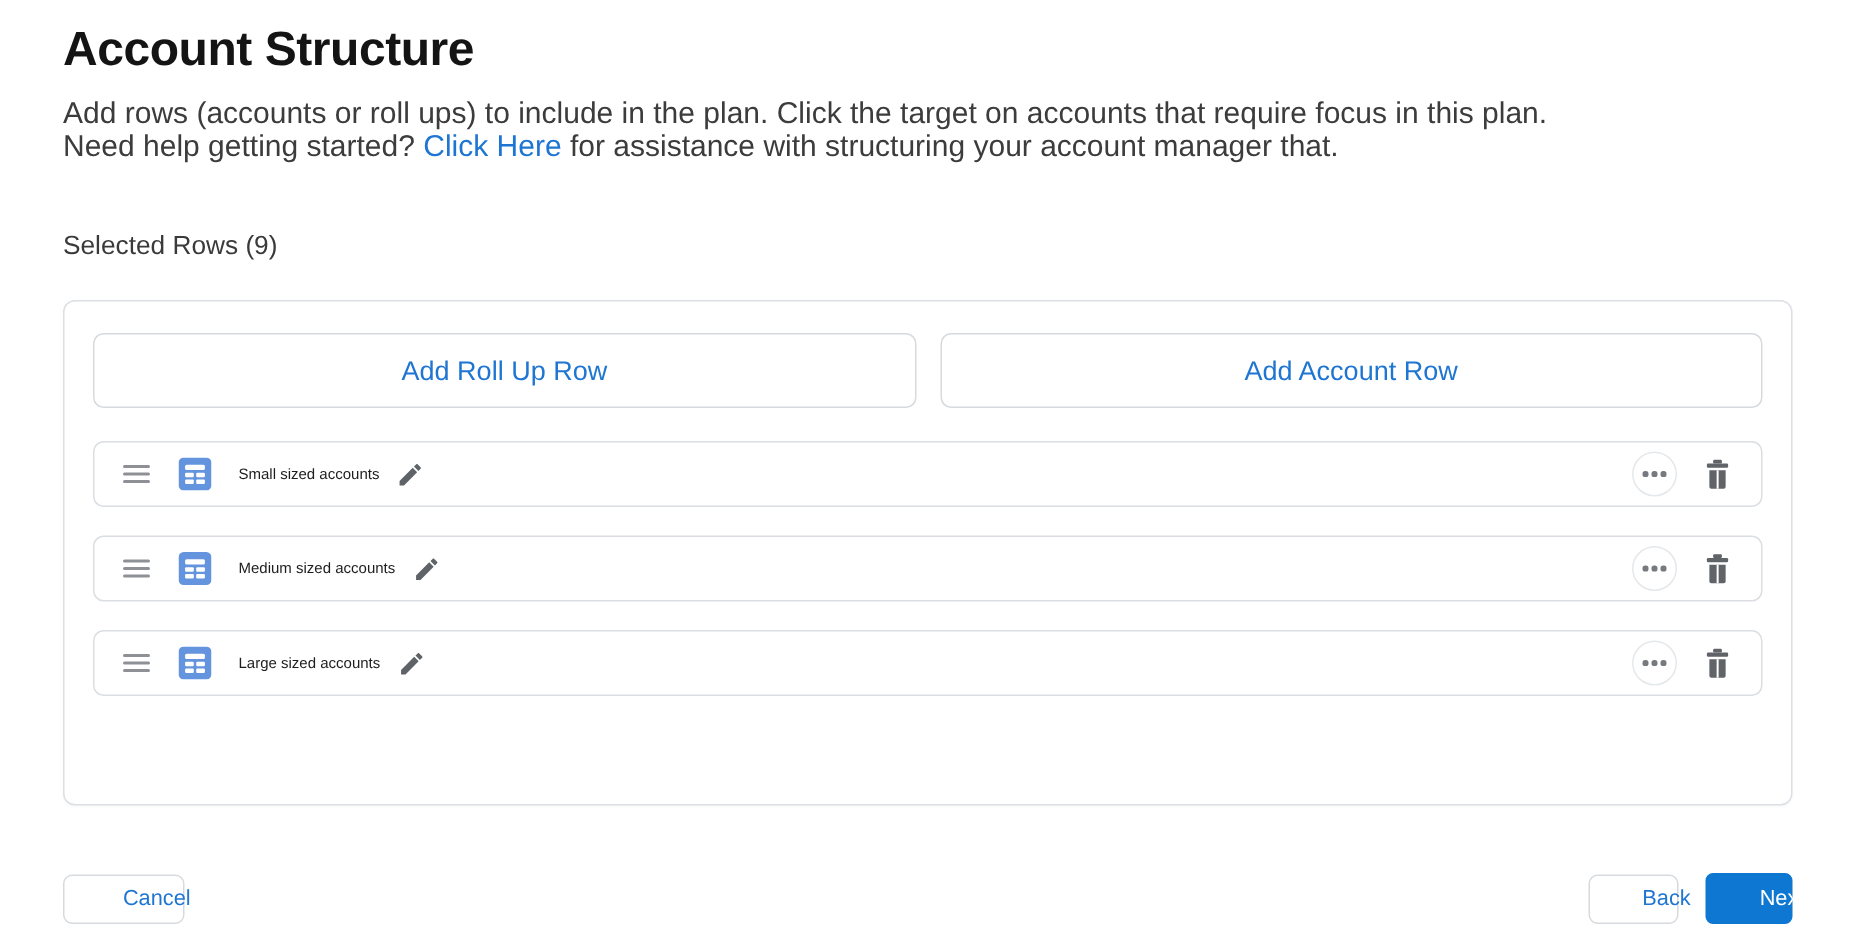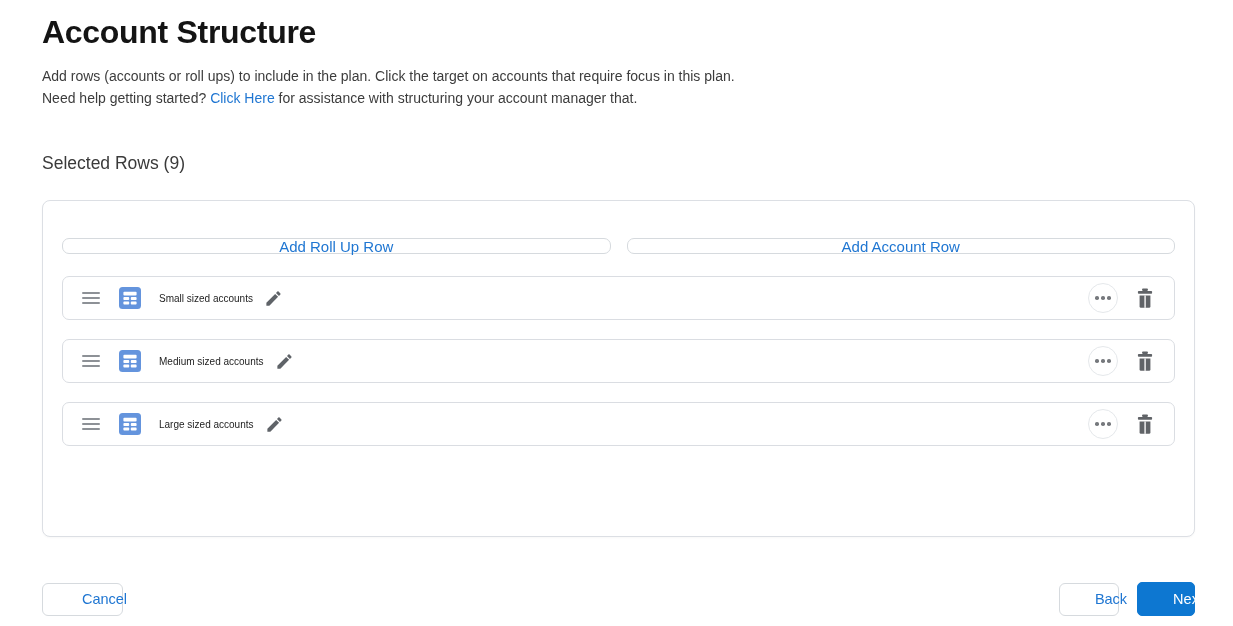--- a/index.html
+++ b/index.html
@@ -8,40 +8,40 @@
     width:1233px; height:626px; overflow:hidden;
     font-family:"Liberation Sans","DejaVu Sans",sans-serif;
     color:#303030;
   }
   .page { padding:14px 38px 0 42px; }
 
   h1.title {
     font-size:32px; font-weight:700; color:#141414;
     letter-spacing:-0.3px; margin-bottom:14px;
   }
-  .intro { font-size:14px; line-height:22px; color:#3c3c3c; }
+  .intro { font-size:20px; line-height:22px; color:#3c3c3c; }
   .intro .link { color:var(--link-blue,#1f76d2); cursor:pointer; text-decoration:none; }
 
   .section-heading {
     margin-top:44px; font-size:17.5px; color:#3a3a3a; font-weight:400;
   }
 
   .panel {
     margin-top:26px; width:1153px; min-height:337px;
     border:1px solid var(--border-gray,#dcdfe4); border-radius:8px;
     background:#fff; padding:21px 19px; box-shadow:0 1px 2px rgba(0,0,0,.03);
   }
 
   .add-row-bar { display:flex; gap:16px; }
   .add-btn {
-    flex:1; height:16px; background:#fff;
+    flex:1; height:50px; background:#fff;
     border:1px solid #d6dade; border-radius:7px;
-    color:var(--link-blue,#1f76d2); font-size:15px;
+    color:var(--link-blue,#1f76d2); font-size:18px;
     font-family:inherit; cursor:pointer;
-    display:flex; align-items:center; justify-content:center;margin-top:16px;
+    display:flex; align-items:center; justify-content:center;
   }
 
   .rows { margin-top:22px; display:flex; flex-direction:column; gap:19px; }
   .account-row {
     height:44px; border:1px solid #dadde2; border-radius:7px;
     display:flex; align-items:center; padding:0 14px 0 19px; background:#fff;
   }
   .drag-handle { width:18px; display:flex; flex-direction:column; gap:3px; cursor:grab; }
   .drag-handle span { display:block; height:2px; background:#8d9196; border-radius:1px; }
   .type-icon { margin-left:19px; display:flex; }

